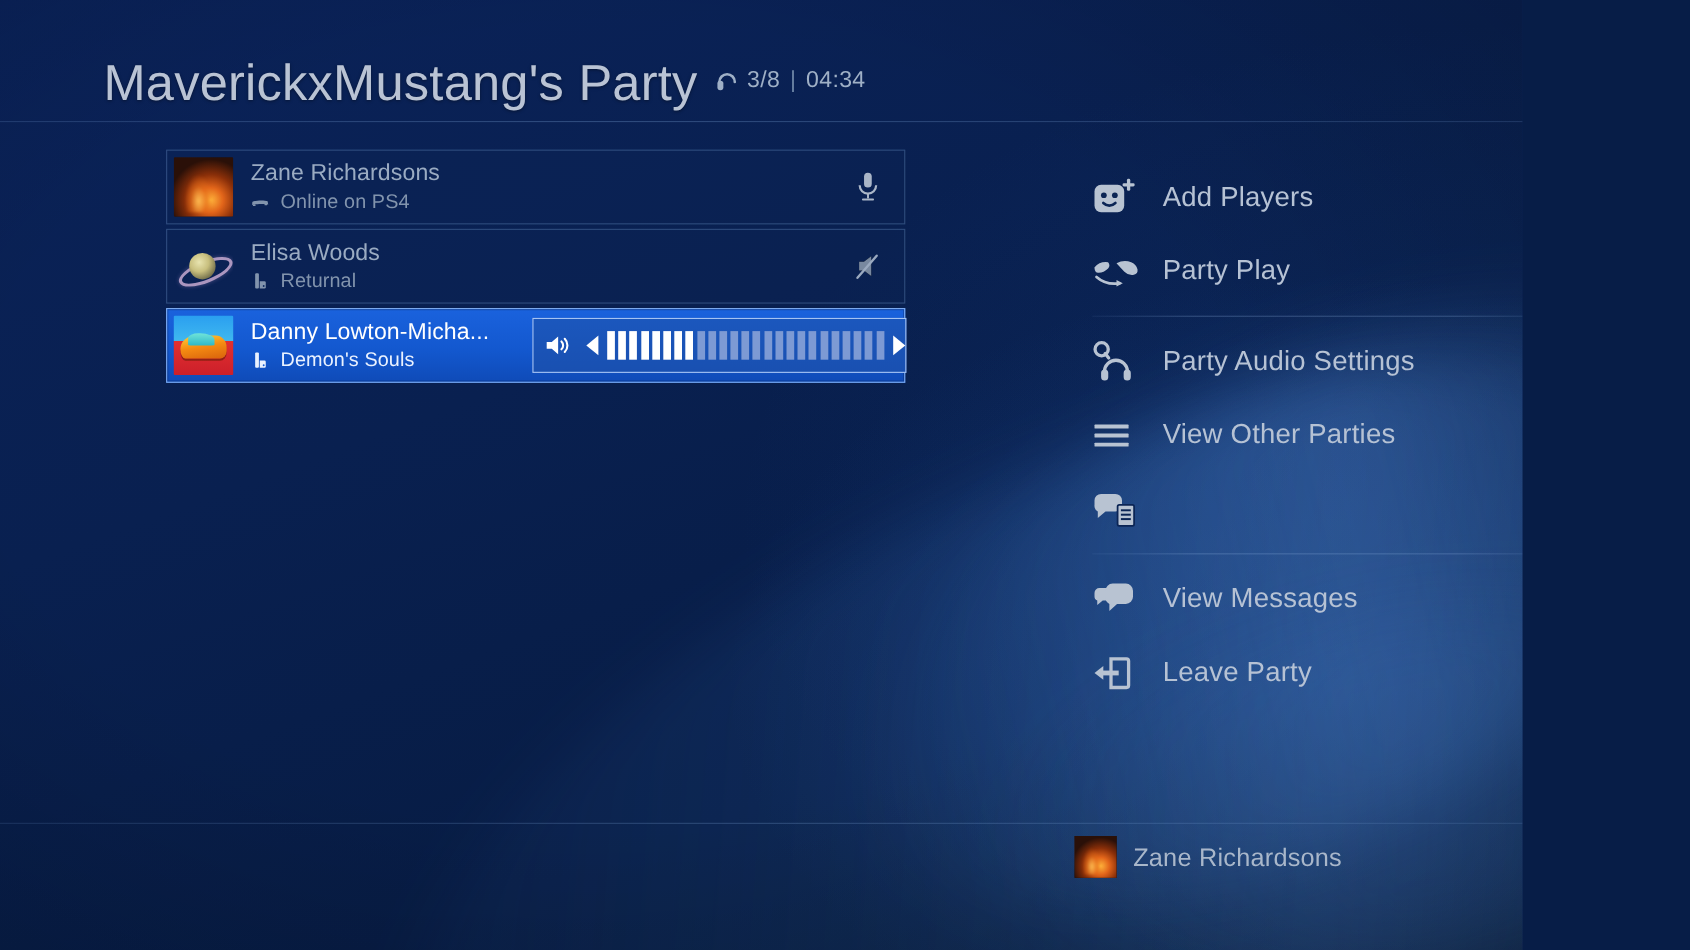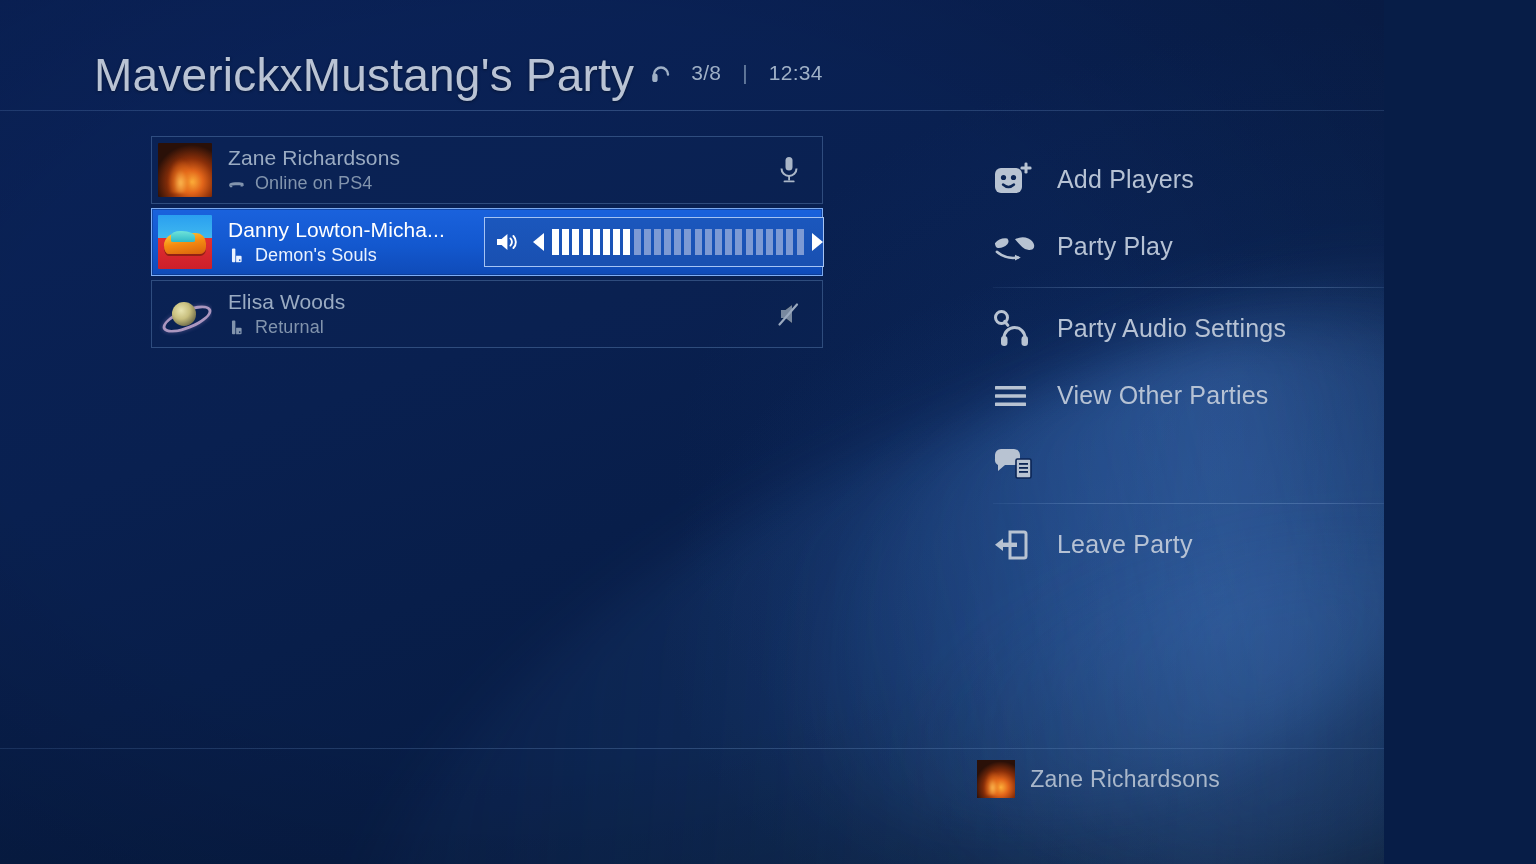--- a/index.html
+++ b/index.html
@@ -38,21 +38,21 @@
   .vign { position:absolute; inset:0;
     background:radial-gradient(ellipse 1400px 900px at 40% 45%, rgba(0,0,0,0) 40%, rgba(0,0,0,0.28) 100%); }
 
   
   .header { position:absolute; left:0; top:0; width:1536px; height:111px; }
   .title-row { position:absolute; left:94px; top:38px; display:flex; align-items:baseline; gap:16px; }
   .party-title {
     font-size:46px; font-weight:300; color:#b9c3d4; letter-spacing:0.2px;
     text-shadow:0 1px 3px rgba(0,0,0,0.4); white-space:nowrap;
   }
-  .title-meta { display:flex; align-items:center; gap:19px; transform:translateY(-6px);margin-top:29px; }
+  .title-meta { display:flex; align-items:center; gap:7px; transform:translateY(-6px);margin-top:29px; }
   .hs-icon { width:22px; height:24px; display:block; }
   .meta-text { font-size:21px; color:#9fb0c6; font-weight:400; letter-spacing:0.3px; }
   .meta-sep { color:#6b82a3; font-size:21px; padding:0 2px; }
   .hdr-rule { position:absolute; left:0; top:110px; width:1536px; height:1px;
     background:linear-gradient(90deg, rgba(120,160,215,0.20) 0%, rgba(130,170,220,0.30) 35%, rgba(120,160,215,0.16) 100%); }
 
   
   .player-list { position:absolute; left:151px; top:136px; width:672px; }
   .player-row {
     position:relative; height:68px; display:flex; align-items:center;
@@ -146,21 +146,21 @@
       <div class="party-title">MaverickxMustang's Party</div>
       <div class="title-meta">
         <span class="hs-icon">
           <svg viewBox="0 0 22 24" width="22" height="24">
             <path d="M4 13.5 A7 7 0 0 1 18 13.5" fill="none" stroke="#9fb0c6" stroke-width="2.4" stroke-linecap="round"></path>
             <rect x="2.2" y="12.4" width="5.4" height="8.6" rx="2.6" fill="#9fb0c6"></rect>
           </svg>
         </span>
         <span class="meta-text">3/8</span>
         <span class="meta-sep">|</span>
-        <span class="meta-text">12:34</span>
+        <span class="meta-text">04:34</span>
       </div>
     </div>
     <div class="hdr-rule"></div>
   </div>
 
   <div class="player-list">
 
     <div class="player-row">
       <div class="avatar av-fire"></div>
       <div class="p-info">
@@ -181,20 +181,46 @@
           <svg viewBox="0 0 26 30" width="26" height="30">
             <rect x="9.5" y="2" width="7" height="13.5" rx="3.5" fill="#aab6c7"></rect>
             <path d="M5.5 13.5 A7.5 7.5 0 0 0 20.5 13.5" fill="none" stroke="#aab6c7" stroke-width="2"></path>
             <rect x="12.2" y="21" width="1.8" height="4.4" fill="#aab6c7"></rect>
             <rect x="7.6" y="25.4" width="11" height="1.9" rx="0.9" fill="#aab6c7"></rect>
           </svg>
         </span>
       </div>
     </div>
 
+    <div class="player-row">
+      <div class="avatar av-planet"></div>
+      <div class="p-info">
+        <div class="p-name">Elisa Woods</div>
+        <div class="p-status">
+          <span class="ps-ico">
+            <svg viewBox="0 0 18 18" width="17" height="17">
+              <rect x="4.2" y="1.6" width="3.6" height="14.6" rx="1" fill="#8294ad"></rect>
+              <path d="M8.6 9.2 h4.6 a1.2 1.2 0 0 1 1.2 1.2 v4.6 a1.2 1.2 0 0 1 -1.2 1.2 h-4.6 Z" fill="#8294ad"></path>
+              <circle cx="12.4" cy="13.8" r="0.9" fill="#0d2a5e"></circle>
+            </svg>
+          </span>
+          <span class="p-status-text">Returnal</span>
+        </div>
+      </div>
+      <div class="row-right">
+        <span class="mic-ico">
+          <svg viewBox="0 0 26 30" width="26" height="30">
+            <path d="M5 11 h4.4 L16 6 v18 l-6.6 -5 H5 Z" fill="#7d8 da3"></path>
+            <path d="M5 11 h4.4 L16 6 v18 l-6.6 -5 H5 Z" fill="#78889f"></path>
+            <line x1="3.5" y1="25.5" x2="21" y2="5.5" stroke="#9aa9bf" stroke-width="2.2" stroke-linecap="round"></line>
+          </svg>
+        </span>
+      </div>
+    </div>
+
     <div class="player-row selected">
       <div class="avatar av-car"></div>
       <div class="p-info">
         <div class="p-name">Danny Lowton-Micha...</div>
         <div class="p-status">
           <span class="ps-ico">
             <svg viewBox="0 0 18 18" width="17" height="17">
               <rect x="4.2" y="1.6" width="3.6" height="14.6" rx="1" fill="#eaf2ff"></rect>
               <path d="M8.6 9.2 h4.6 a1.2 1.2 0 0 1 1.2 1.2 v4.6 a1.2 1.2 0 0 1 -1.2 1.2 h-4.6 Z" fill="#eaf2ff"></path>
               <circle cx="12.4" cy="13.8" r="0.9" fill="#1358cf"></circle>
@@ -236,46 +262,20 @@
             <span class="tick"></span>
             <span class="tick"></span>
             <span class="tick"></span>
             <span class="tick"></span>
             <span class="tick"></span>
           </span>
         <span class="arr arr-r"></span>
       </div>
     </div>
 
-    <div class="player-row">
-      <div class="avatar av-planet"></div>
-      <div class="p-info">
-        <div class="p-name">Elisa Woods</div>
-        <div class="p-status">
-          <span class="ps-ico">
-            <svg viewBox="0 0 18 18" width="17" height="17">
-              <rect x="4.2" y="1.6" width="3.6" height="14.6" rx="1" fill="#8294ad"></rect>
-              <path d="M8.6 9.2 h4.6 a1.2 1.2 0 0 1 1.2 1.2 v4.6 a1.2 1.2 0 0 1 -1.2 1.2 h-4.6 Z" fill="#8294ad"></path>
-              <circle cx="12.4" cy="13.8" r="0.9" fill="#0d2a5e"></circle>
-            </svg>
-          </span>
-          <span class="p-status-text">Returnal</span>
-        </div>
-      </div>
-      <div class="row-right">
-        <span class="mic-ico">
-          <svg viewBox="0 0 26 30" width="26" height="30">
-            <path d="M5 11 h4.4 L16 6 v18 l-6.6 -5 H5 Z" fill="#7d8 da3"></path>
-            <path d="M5 11 h4.4 L16 6 v18 l-6.6 -5 H5 Z" fill="#78889f"></path>
-            <line x1="3.5" y1="25.5" x2="21" y2="5.5" stroke="#9aa9bf" stroke-width="2.2" stroke-linecap="round"></line>
-          </svg>
-        </span>
-      </div>
-    </div>
-
   </div>
 
   <div class="side-menu">
 
     <div class="menu-item">
       <span class="mi-ico">
         <svg viewBox="0 0 44 40" width="44" height="40">
           <rect x="2" y="8" width="27" height="25" rx="6" fill="#b8c3d2"></rect>
           <circle cx="10.5" cy="17.5" r="2.6" fill="#0b2555"></circle>
           <circle cx="20.5" cy="17.5" r="2.6" fill="#0b2555"></circle>
@@ -332,20 +332,29 @@
           <rect x="23" y="13" width="15" height="19" rx="1.5" fill="#b8c3d2" stroke="#0b2555" stroke-width="1.6"></rect>
           <rect x="26" y="17" width="9" height="1.8" fill="#0b2555"></rect>
           <rect x="26" y="21" width="9" height="1.8" fill="#0b2555"></rect>
           <rect x="26" y="25" width="9" height="1.8" fill="#0b2555"></rect>
         </svg>
       </span>
     </div>
 
     <div class="menu-div"></div>
 
+    <div class="menu-item">
+      <span class="mi-ico">
+        <svg viewBox="0 0 42 32" width="42" height="32">
+          <path d="M2 10 a4.5 4.5 0 0 1 4.5 -4.5 h6 a4.5 4.5 0 0 1 4.5 4.5 v2.5 a4.5 4.5 0 0 1 -4.5 4.5 h-3 l-5 4 v-4 a4.5 4.5 0 0 1 -2.5 -4.5 Z" fill="#b8c3d2"></path>
+          <path d="M12 8 a6.5 6.5 0 0 1 6.5 -6.5 h12 a6.5 6.5 0 0 1 6.5 6.5 v5.5 a6.5 6.5 0 0 1 -6.5 6.5 h-8 l-7 6.5 v-6.5 a6.5 6.5 0 0 1 -3.5 -6.5 Z" fill="#b8c3d2"></path>
+        </svg>
+      </span>
+      <span class="mi-label">View Messages</span>
+    </div>
 
     <div class="menu-item">
       <span class="mi-ico">
         <svg viewBox="0 0 40 32" width="40" height="32">
           <path d="M17 3 h14 a2 2 0 0 1 2 2 v22 a2 2 0 0 1 -2 2 h-14 Z" fill="none" stroke="#b8c3d2" stroke-width="3"></path>
           <path d="M19 5 l12 0 l0 22 l-12 0 Z" fill="#b8c3d2" opacity="0"></path>
           <rect x="8" y="13.6" width="16" height="4.4" fill="#b8c3d2"></rect>
           <path d="M10 9.5 L2 15.8 L10 22 Z" fill="#b8c3d2"></path>
         </svg>
       </span>

